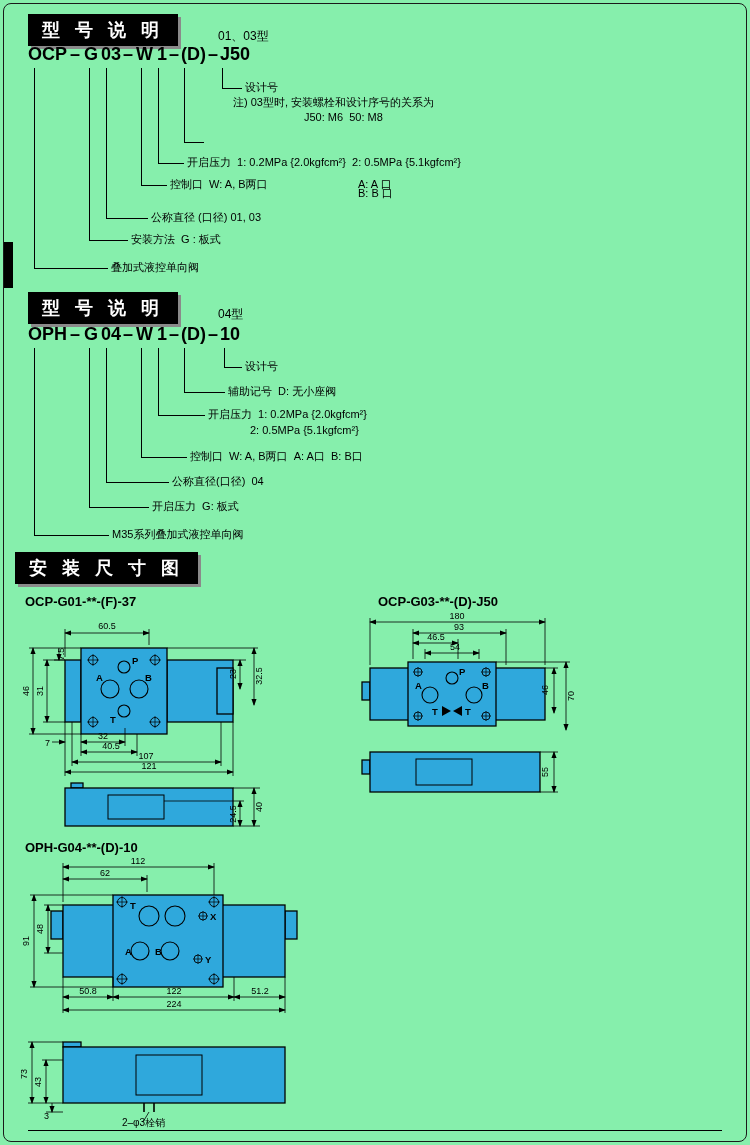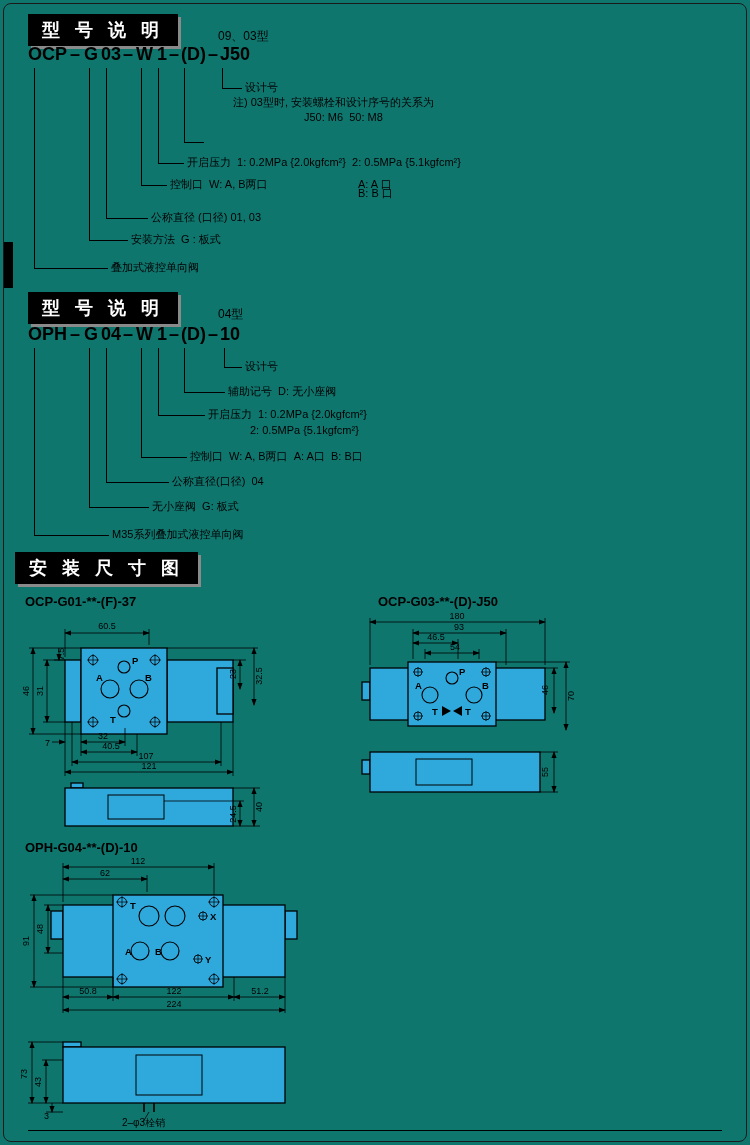--- a/index.html
+++ b/index.html
@@ -1,21 +1,21 @@
 <!DOCTYPE html>
 <html style="--valve_fill: #2fa8dc; --header_bg: #000000; --header_fg: #ffffff;"><head>
 <meta charset="utf-8">
 <style>
   :root{
     --valve_fill:#2fa8dc;
     --header_bg:#000000;
     --header_fg:#ffffff;
   }
   html,body{margin:0;padding:0;background:#ededed;}
-  .page{position:relative;width:750px;height:1145px;background:#0f766e;
+  .page{position:relative;width:750px;height:1145px;background:#86efac;
         font-family:"Liberation Sans","DejaVu Sans",sans-serif;color:#000;overflow:hidden;}
   .frame{position:absolute;left:3px;top:3px;right:3px;bottom:3px;
          border:1.5px solid #1a1a1a;border-radius:8px;}
   .side-tab{position:absolute;left:4px;top:242px;width:9px;height:46px;background:#000;}
   .sec-hdr{position:absolute;background:var(--header_bg);color:var(--header_fg);
            font-weight:bold;font-size:18px;letter-spacing:5px;padding:4px 14px;
            box-shadow:3px 3px 0 #8a8a8a;white-space:pre;}
   .type-lbl{position:absolute;font-size:12px;white-space:pre;}
   .code-seg{position:absolute;font-size:18px;font-weight:bold;white-space:pre;}
   .conn{position:absolute;border-left:1.2px solid #000;border-bottom:1.2px solid #000;}
@@ -37,21 +37,21 @@
   svg .are{marker-end:url(#arr);}
 </style>
 </head>
 <body>
 
 <div class="page">
   <div class="frame"></div>
   <div class="side-tab"></div>
 
   <div class="sec-hdr" style="left:28px;top:14px">型 号 说 明</div>
-  <div class="type-lbl" style="left:218px;top:28px">09、03型</div>
+  <div class="type-lbl" style="left:218px;top:28px">01、03型</div>
 
   <span class="code-seg" style="left:28px;top:44px">OCP</span>
   <span class="code-seg" style="left:70px;top:44px">–</span>
   <span class="code-seg" style="left:84px;top:44px">G</span>
   <span class="code-seg" style="left:101px;top:44px">03</span>
   <span class="code-seg" style="left:123px;top:44px">–</span>
   <span class="code-seg" style="left:136px;top:44px">W</span>
   <span class="code-seg" style="left:157px;top:44px">1</span>
   <span class="code-seg" style="left:169px;top:44px">–</span>
   <span class="code-seg" style="left:181px;top:44px">(D)</span>
@@ -99,21 +99,21 @@
   <div class="conn" style="left:106px;top:348px;width:62px;height:134px"></div>
   <div class="conn" style="left:89px;top:348px;width:59px;height:159px"></div>
   <div class="conn" style="left:34px;top:348px;width:74px;height:187px"></div>
 
   <div class="lbl" style="left:245px;top:360px">设计号</div>
   <div class="lbl" style="left:228px;top:385px">辅助记号  D: 无小座阀</div>
   <div class="lbl" style="left:208px;top:408px">开启压力  1: 0.2MPa {2.0kgfcm²}</div>
   <div class="lbl" style="left:250px;top:424px">2: 0.5MPa {5.1kgfcm²}</div>
   <div class="lbl" style="left:190px;top:450px">控制口  W: A, B两口  A: A口  B: B口</div>
   <div class="lbl" style="left:172px;top:475px">公称直径(口径)  04</div>
-  <div class="lbl" style="left:152px;top:500px">无小座阀  G: 板式</div>
+  <div class="lbl" style="left:152px;top:500px">开启压力  G: 板式</div>
   <div class="lbl" style="left:112px;top:528px">M35系列叠加式液控单向阀</div>
 
   <div class="sec-hdr" style="left:15px;top:552px">安 装 尺 寸 图</div>
 
   <div class="diag-title" style="left:25px;top:594px">OCP-G01-**-(F)-37</div>
   <div class="diag-title" style="left:378px;top:594px">OCP-G03-**-(D)-J50</div>
   <div class="diag-title" style="left:25px;top:840px">OPH-G04-**-(D)-10</div>
 
   <svg class="diag" style="left:18px;top:610px" width="252" height="232" xmlns="http://www.w3.org/2000/svg">
     <defs>

